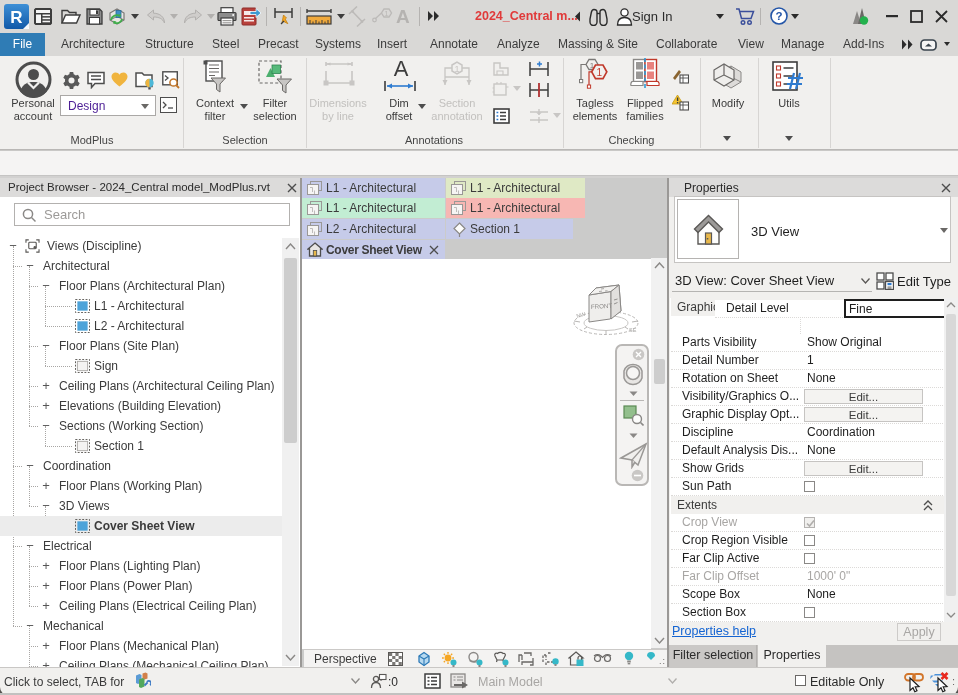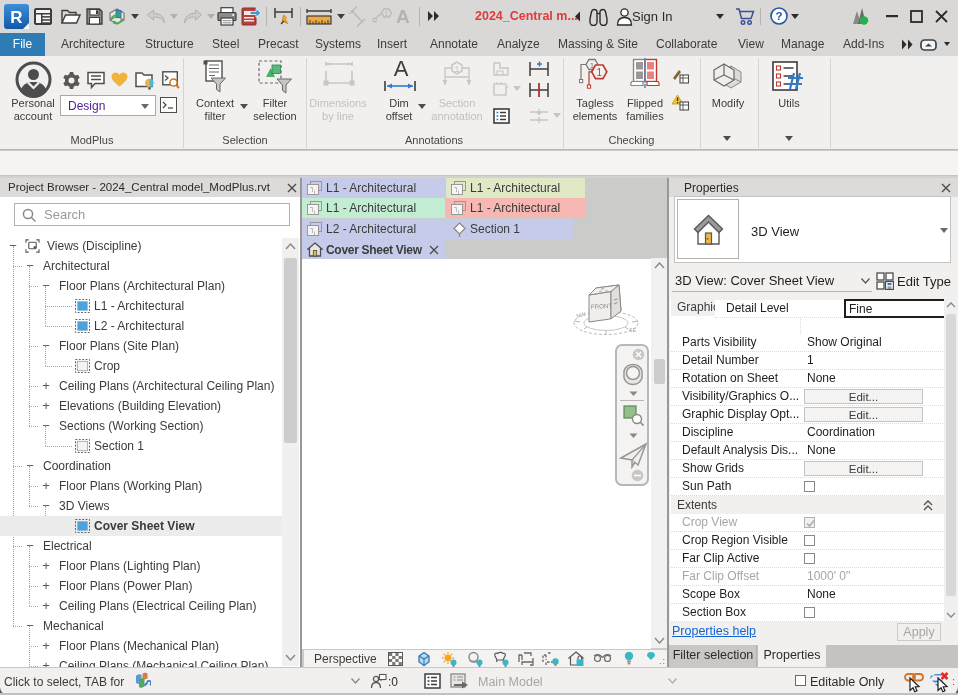--- a/index.html
+++ b/index.html
@@ -492,21 +492,21 @@
       <div class="trow" style="top:158px;">
         <div class="exp" style="left:41px;">−</div>
         <div class="txt" style="left:59px;">Floor Plans (Site Plan)</div>
       </div>
       <div class="doth" style="left:45px;top:188px;width:27px;"></div>
       <div class="trow" style="top:178px;">
         <svg class="vicon" style="left:75px;" width="16" height="15" viewBox="0 0 16 15">
           <rect x="0.5" y="0.5" width="15" height="14" fill="none" stroke="#55534f" stroke-width="1" stroke-dasharray="2 1.6"></rect>
           <rect x="2.5" y="2.5" width="11" height="10" fill="#f4f3f2" stroke="#aaa8a6" stroke-width="1"></rect>
         </svg>
-        <div class="txt" style="left:94px;">Crop</div>
+        <div class="txt" style="left:94px;">Sign</div>
       </div>
       <div class="doth" style="left:29px;top:208px;width:9px;"></div>
       <div class="trow" style="top:198px;">
         <div class="exp" style="left:41px;">+</div>
         <div class="txt" style="left:59px;">Ceiling Plans (Architectural Ceiling Plan)</div>
       </div>
       <div class="doth" style="left:29px;top:228px;width:9px;"></div>
       <div class="trow" style="top:218px;">
         <div class="exp" style="left:41px;">+</div>
         <div class="txt" style="left:59px;">Elevations (Building Elevation)</div>

